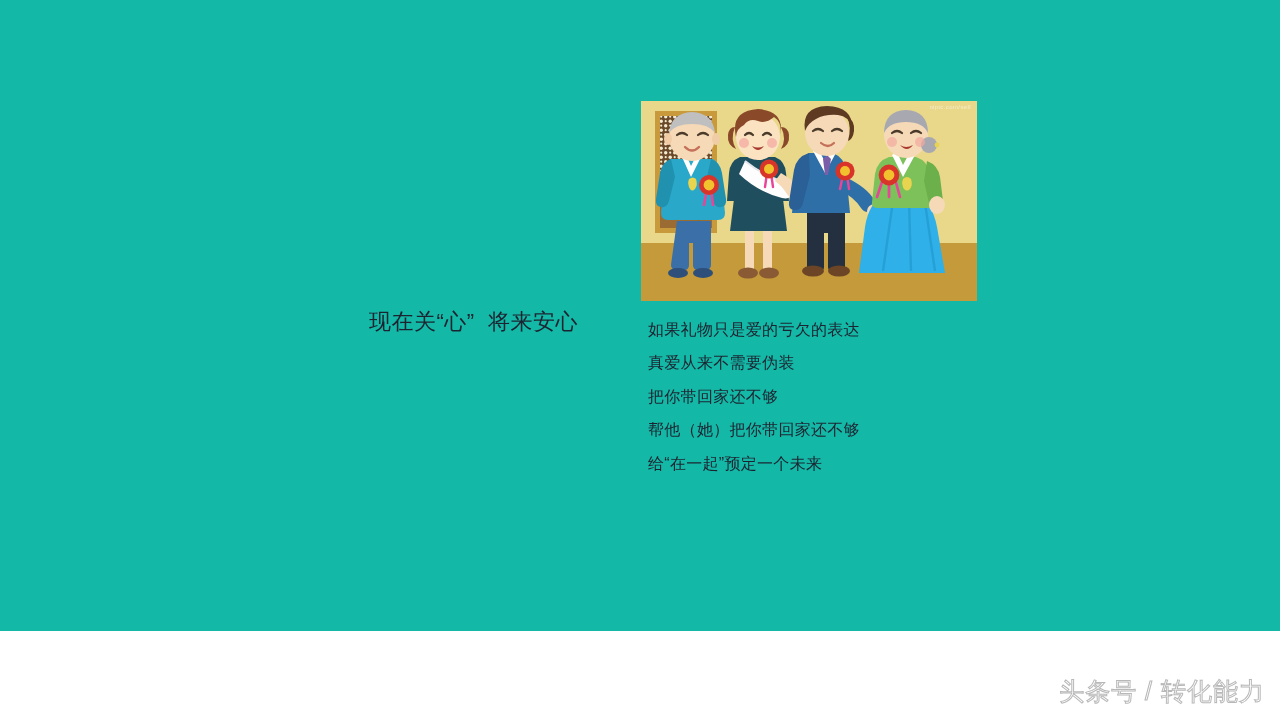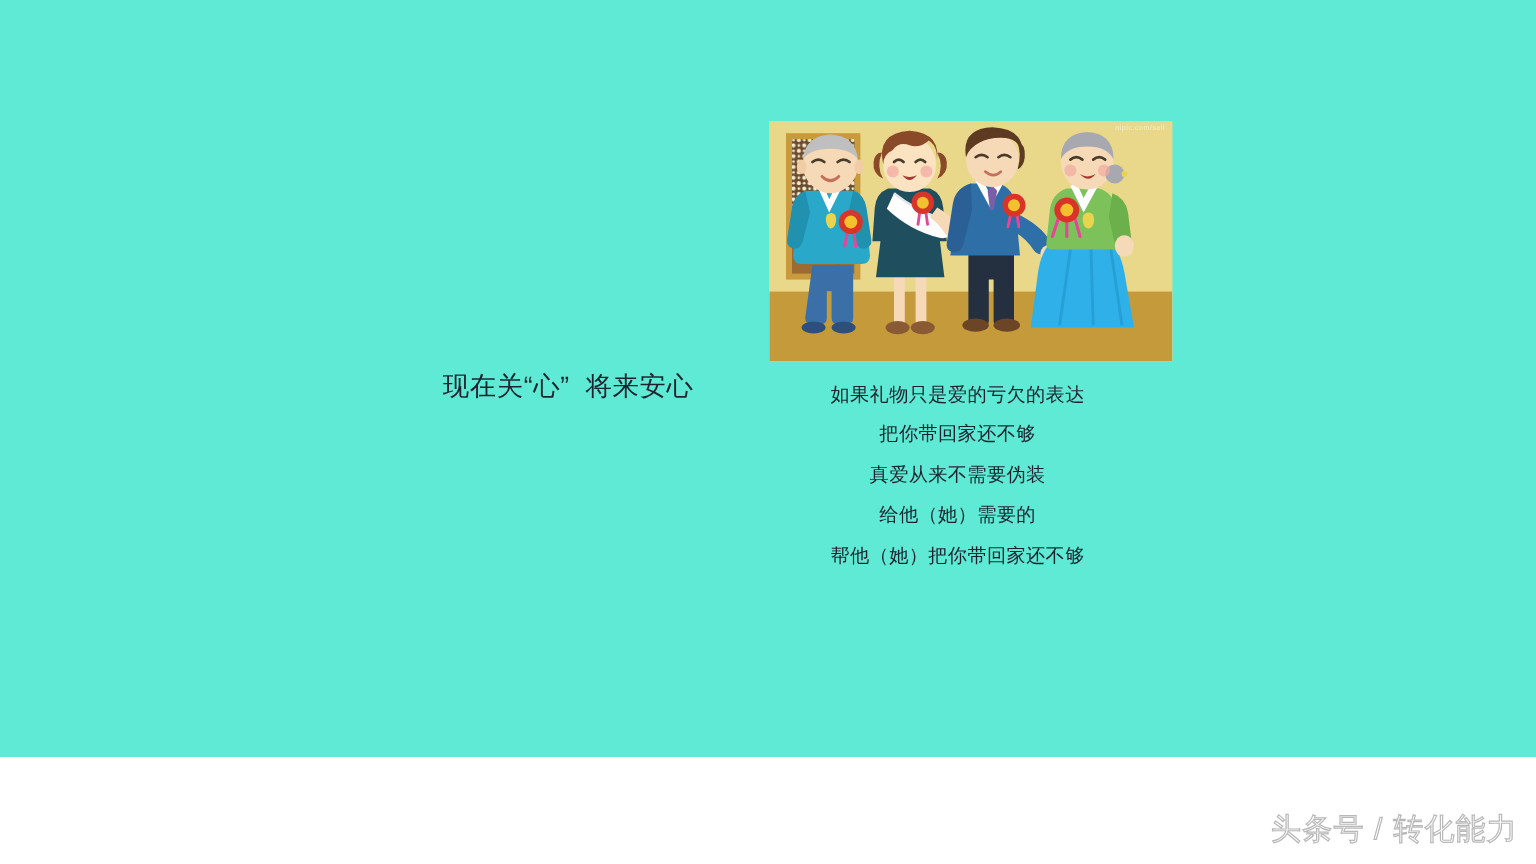--- a/index.html
+++ b/index.html
@@ -15,21 +15,21 @@
     position: relative;
   }
 
   
   #slide {
     position: absolute;
     left: 0;
     top: 0;
     width: 1280px;
     height: 631px;
-    background: #5eead4;
+    background: #14b8a6;
     text-decoration: underline;
   }
 
   
   #footer {
     position: absolute;
     left: 0;
     top: 631px;
     width: 1280px;
     height: 89px;
@@ -47,21 +47,20 @@
     white-space: pre;
     letter-spacing: 0.5px;
   }
 
   
   #copy {
     position: absolute;
     left: 648px;
     top: 313px;
     width: 300px;
-    text-align: center;
   }
   #copy .line {
     font-size: 16px;
     line-height: 33.4px;
     color: #1c2330;
     white-space: pre;
     letter-spacing: 0.3px;
   }
 
   
@@ -252,22 +251,22 @@
         </g>
       </g>
     </svg>
     <div id="photo-watermark">nipic.com/sell</div>
   </div>
 
   <div id="heading">现在关“心”  将来安心</div>
 
   <div id="copy">
     <div class="line">如果礼物只是爱的亏欠的表达</div>
+    <div class="line">真爱从来不需要伪装</div>
     <div class="line">把你带回家还不够</div>
-    <div class="line">真爱从来不需要伪装</div>
-    <div class="line">给他（她）需要的</div>
     <div class="line">帮他（她）把你带回家还不够</div>
+    <div class="line">给“在一起”预定一个未来</div>
   </div>
 
 </div>
 
 <div id="footer"></div>
 <div id="watermark">头条号 / 转化能力</div>
 
 </body></html>

